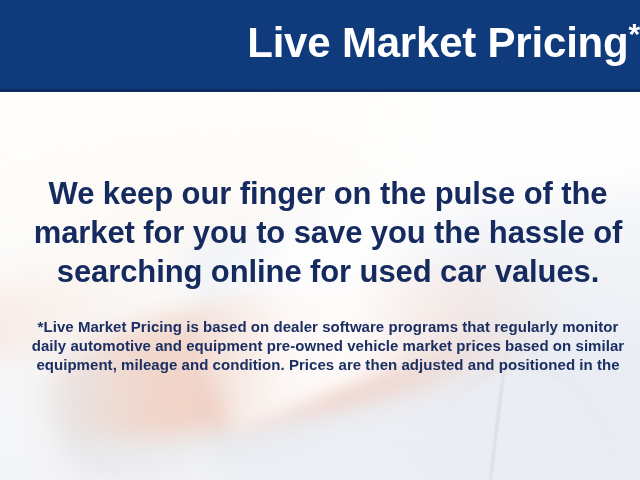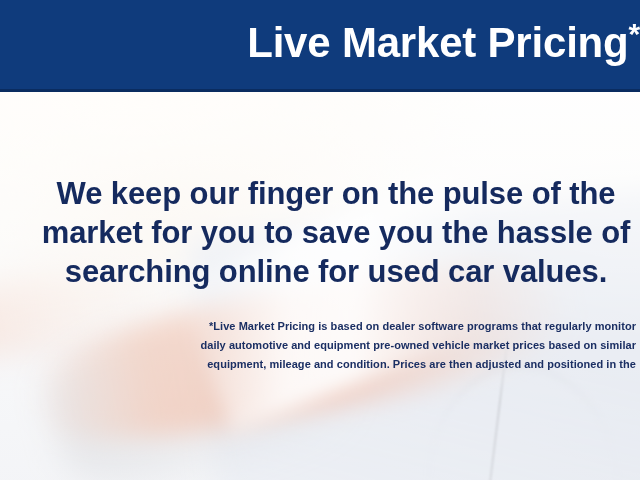--- a/index.html
+++ b/index.html
@@ -150,21 +150,21 @@
     font-size: 30px;
     vertical-align: super;
     line-height: 0;
     position: relative;
     top: 2px;
   }
 
   
   .content {
     position: absolute;
-    left: 16px; top: 89px;
+    left: 8px; top: 89px;
     width: 552px;
     height: 391px;
     z-index: 4;
   }
 
   .tagline {
     position: absolute;
     left: 0; top: 85px;
     width: 640px;
     text-align: center;
@@ -173,23 +173,23 @@
     font-weight: bold;
     line-height: 39px;
     letter-spacing: -0.1px;
   }
   .tagline-line { display: block; white-space: nowrap; }
 
   .disclaimer {
     position: absolute;
     left: 20px; top: 228px;
     width: 600px;
-    text-align: right;
+    text-align: center;
     color: #1b2f63;
-    font-size: 11px;
+    font-size: 15px;
     font-weight: bold;
     line-height: 19px;
     letter-spacing: 0.05px;
   }
   .disclaimer-line { display: block; white-space: nowrap; }
 </style>
 </head>
 <body>
 
 <div class="promo-card">

